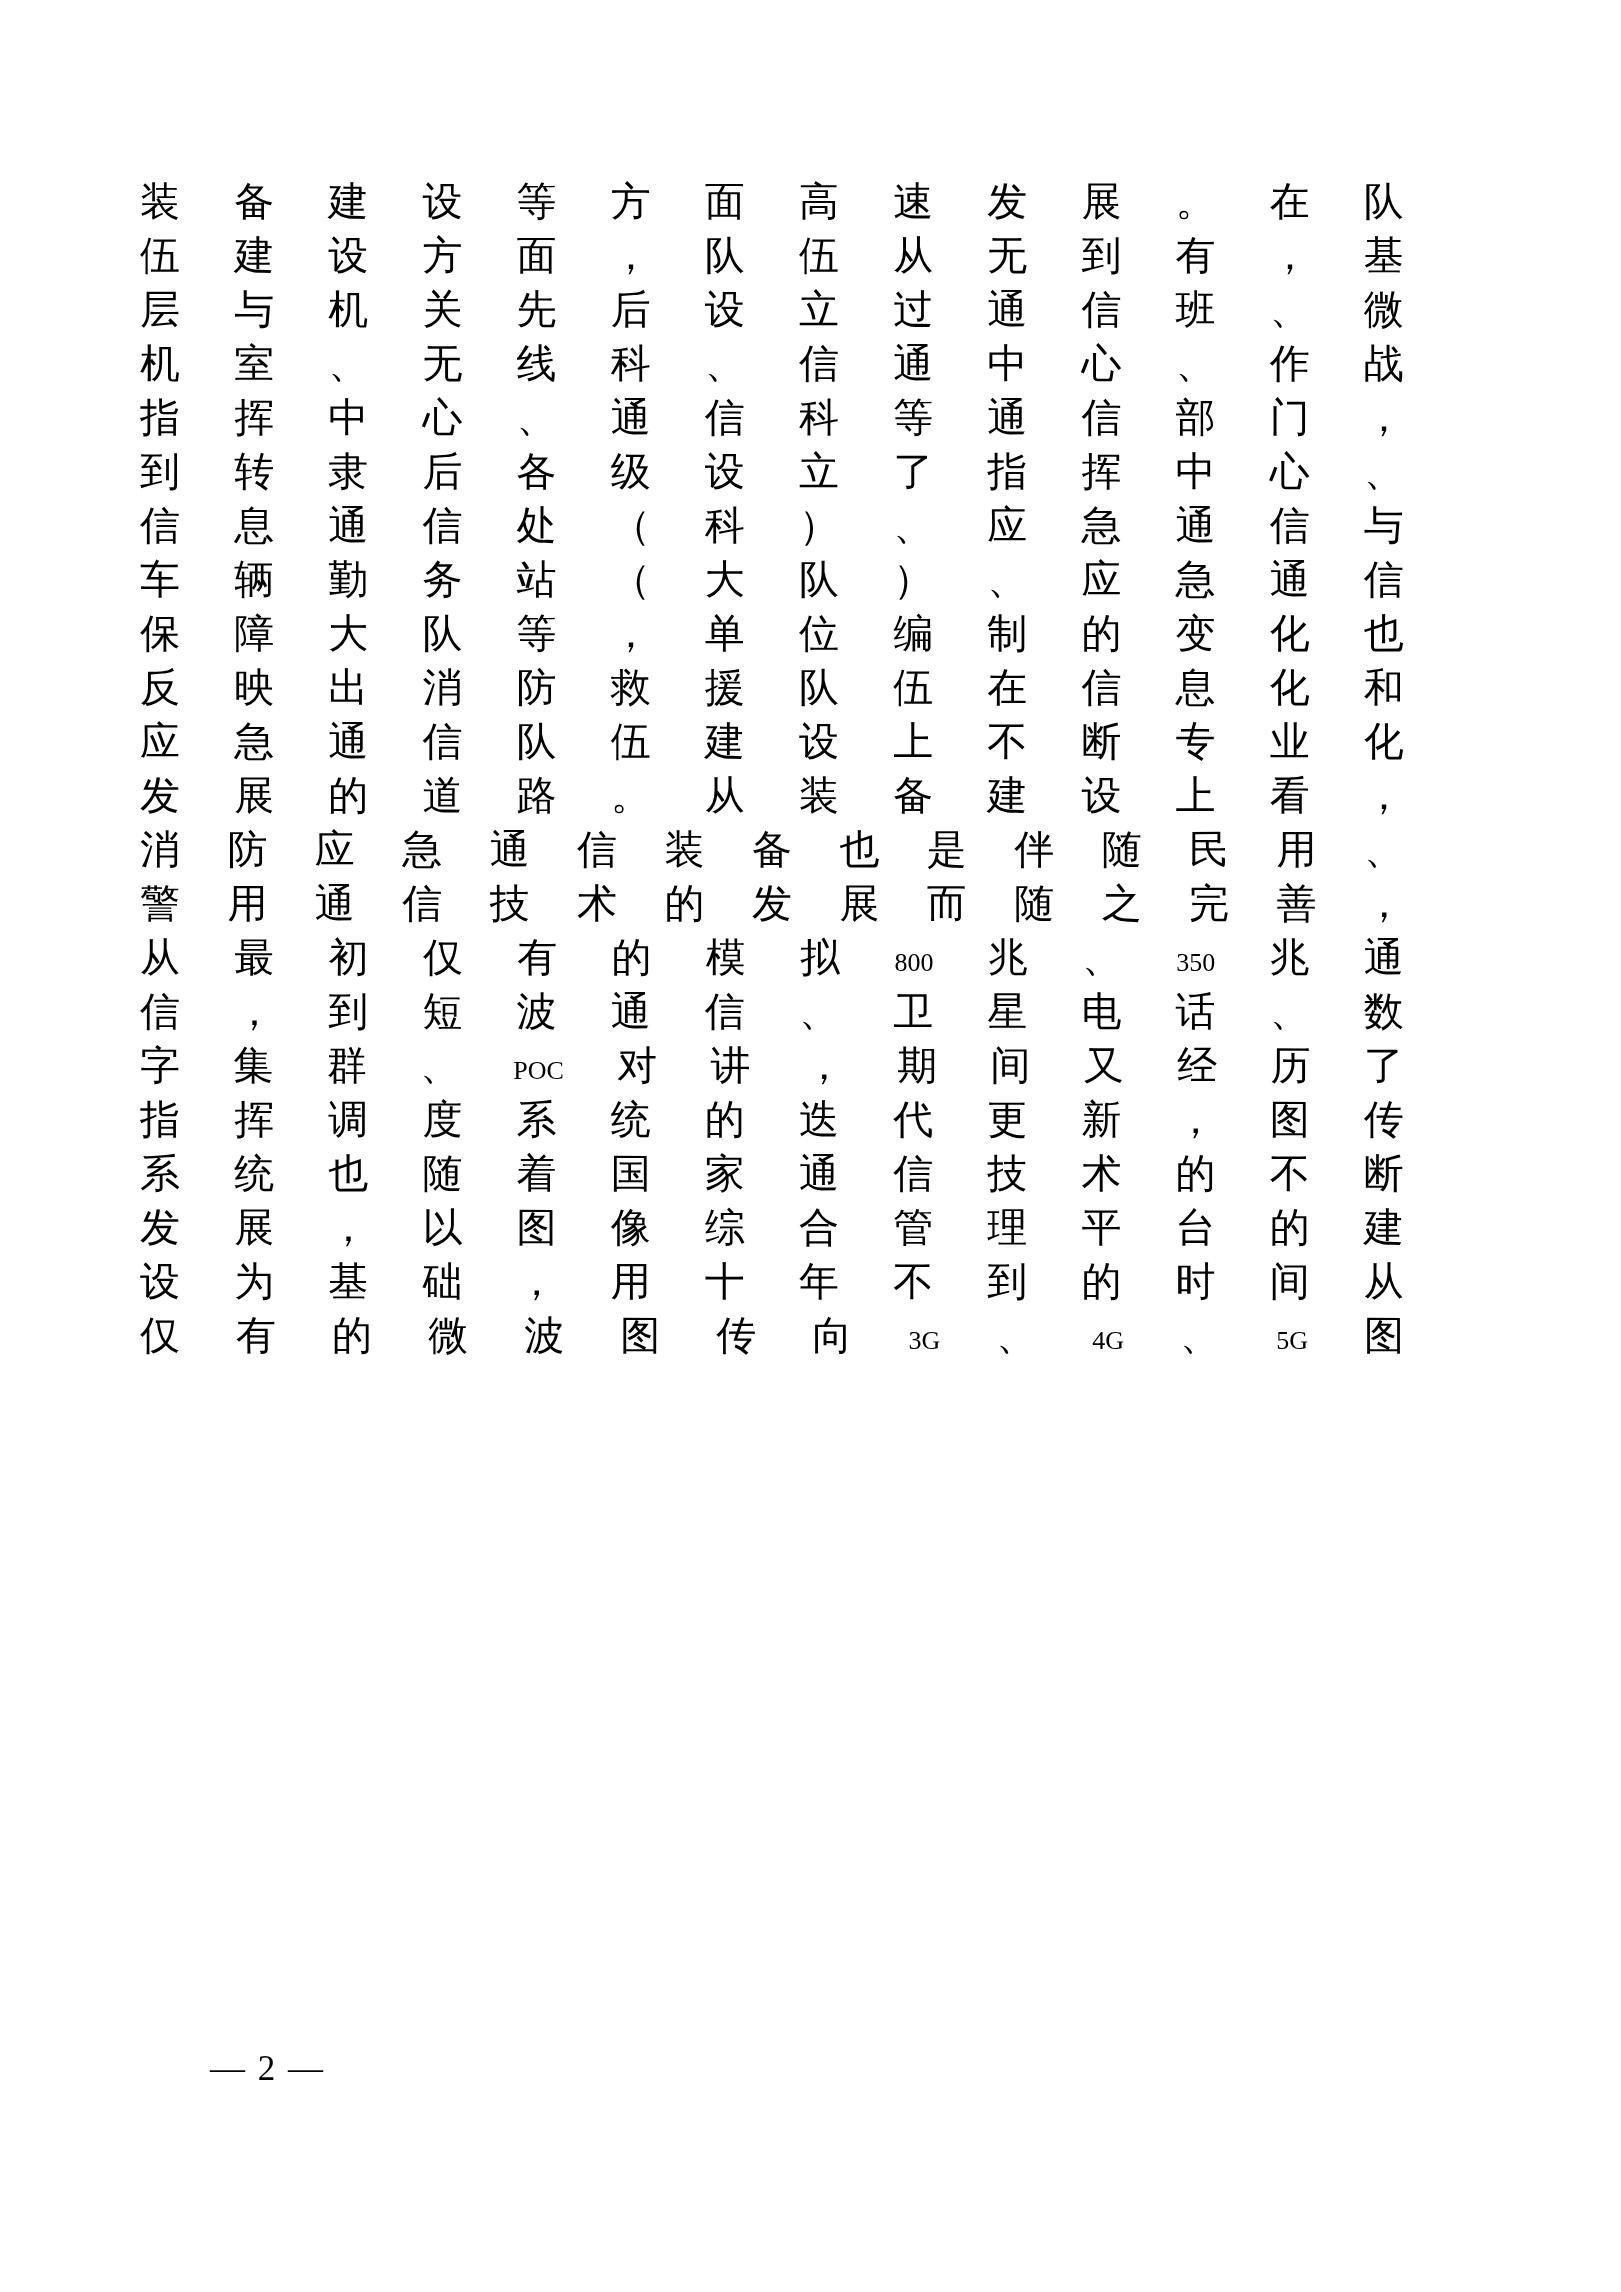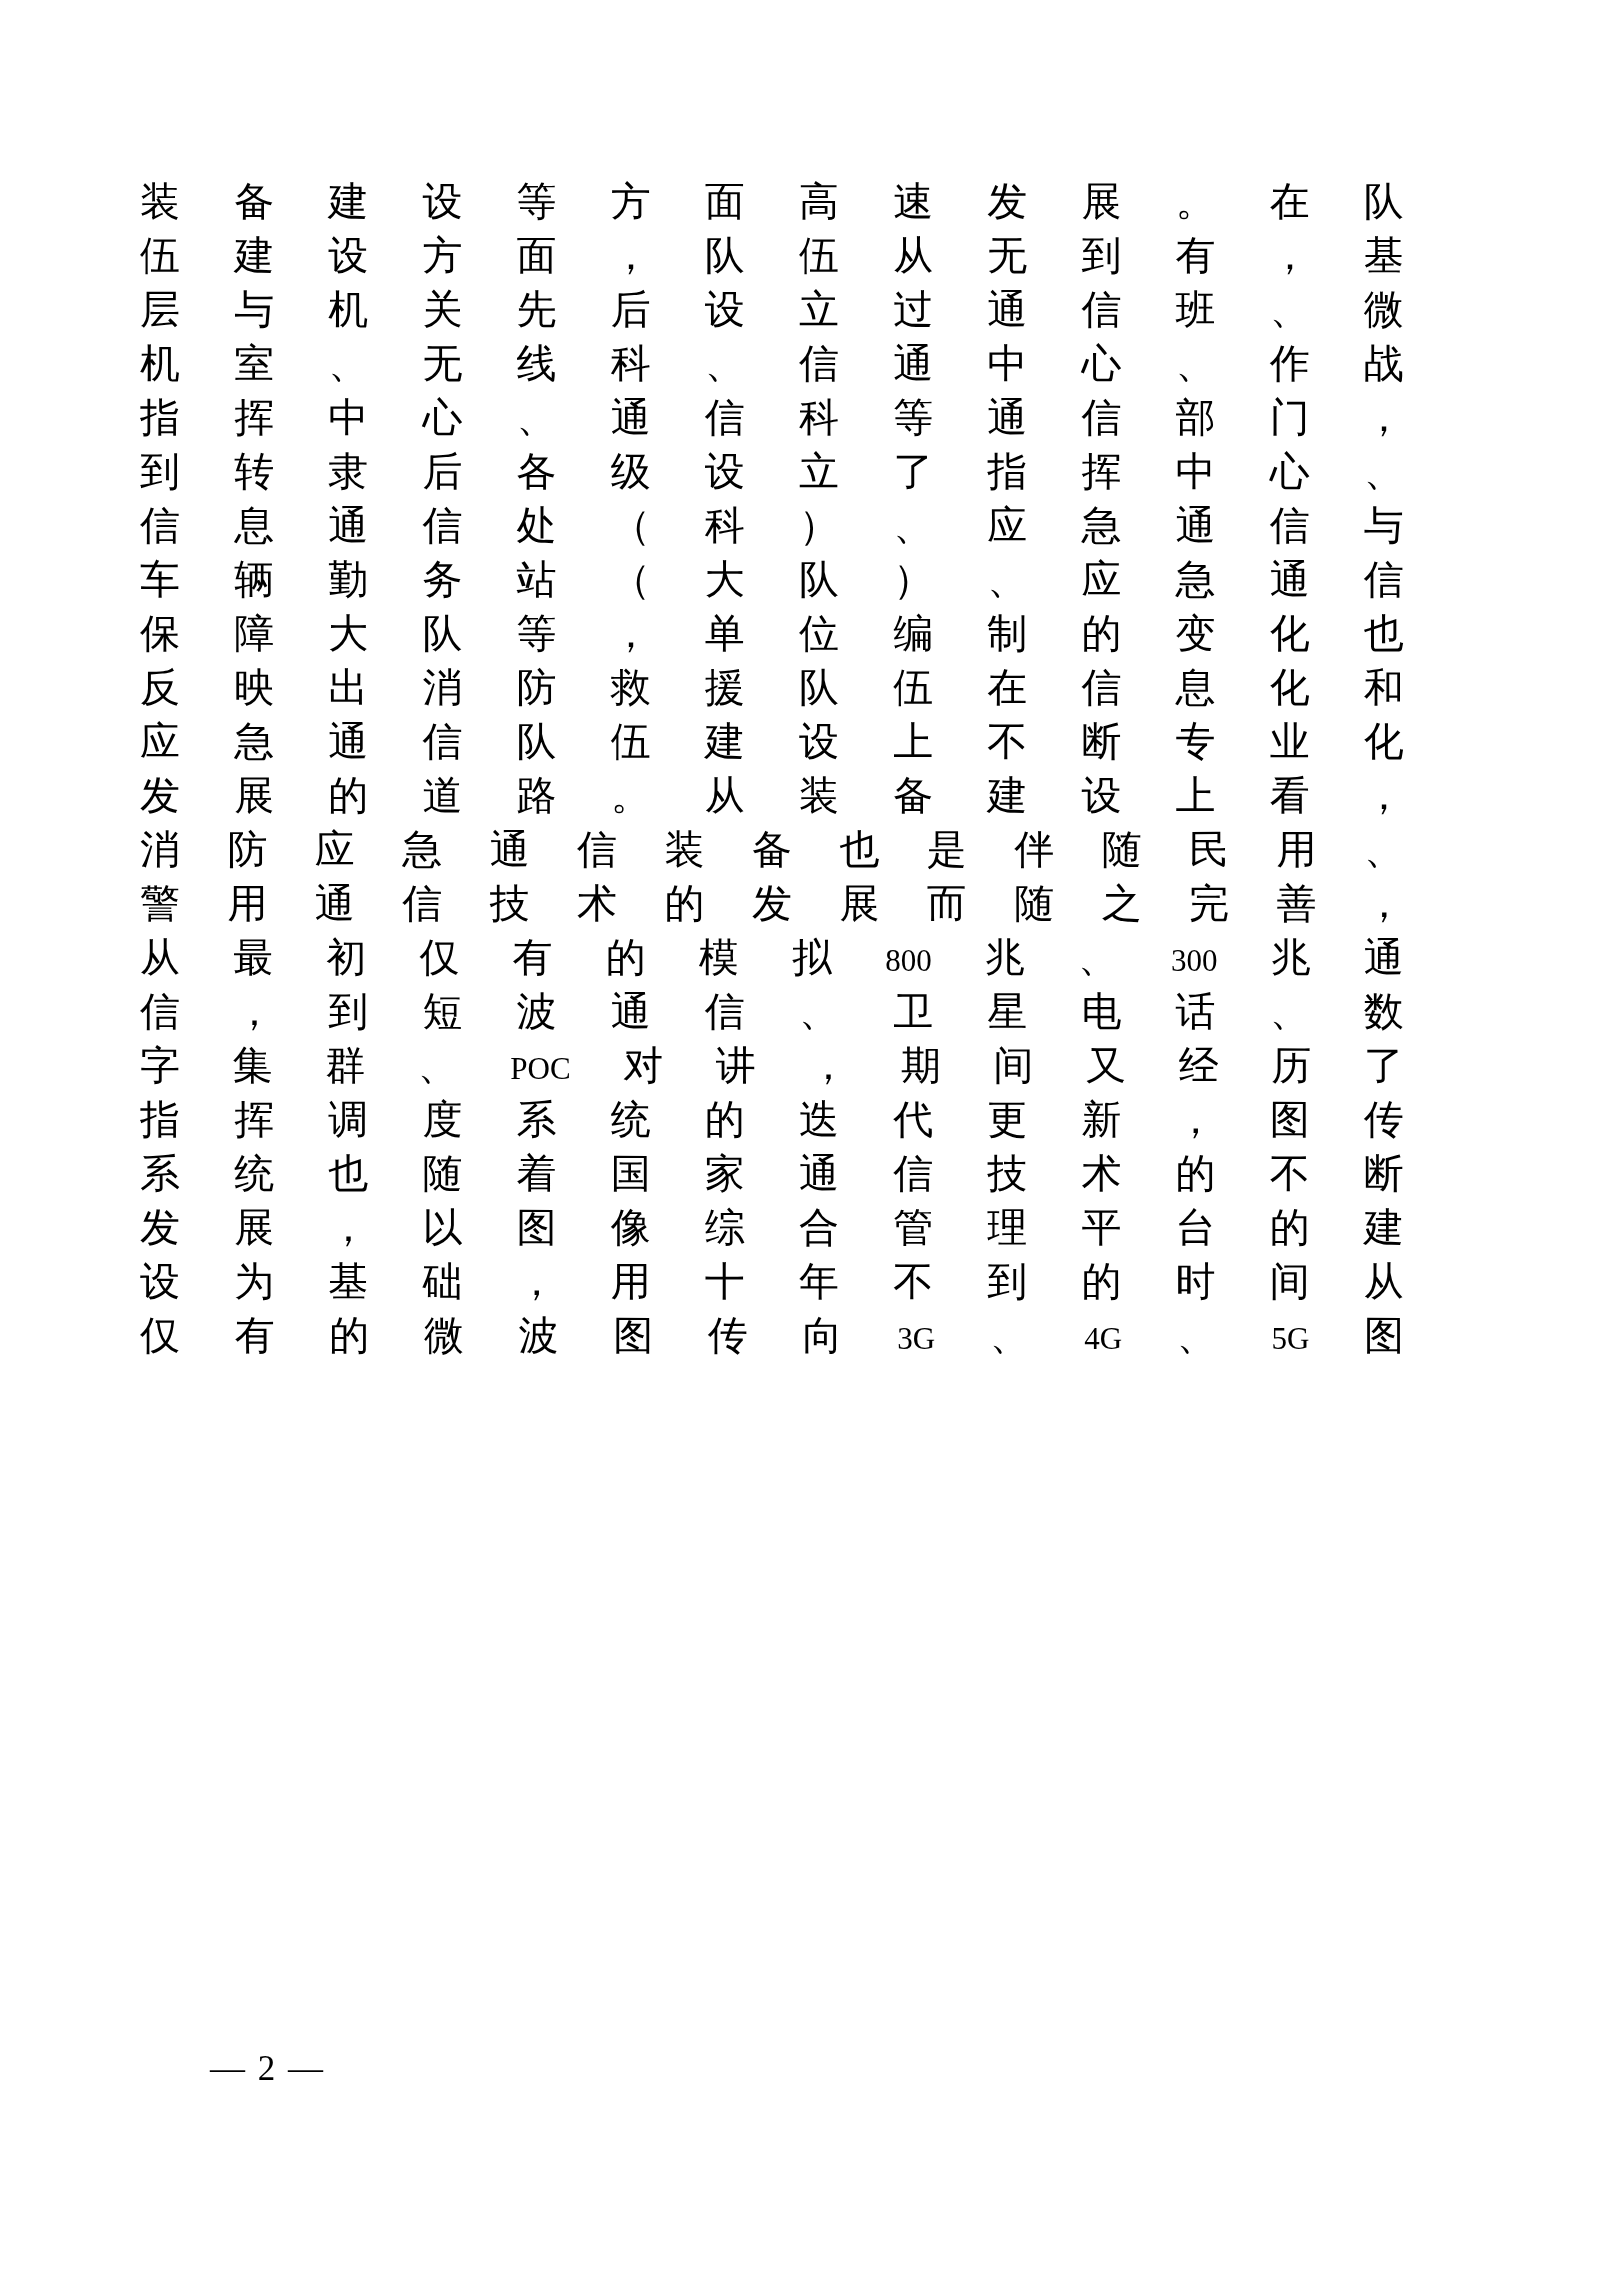--- a/index.html
+++ b/index.html
@@ -42,21 +42,21 @@
     letter-spacing: 0;
   }
   .doc-line > .g {
     display: inline-block;
     text-align: center;
     font-size: 40px;
   }
   
   .doc-line > .g.latin {
     font-family: "Liberation Serif", "DejaVu Serif", serif;
-    font-size: 31px;
+    font-size: 26px;
   }
   .page-number {
     position: absolute;
     left: 140px;
     top: 2049px;
     width: 255px;
     text-align: center;
     color: #000000;
     font-family: "Liberation Serif", "DejaVu Serif", serif;
     font-size: 35px;
@@ -77,21 +77,21 @@
       <div class="doc-line"><span class="g">指</span><span class="g">挥</span><span class="g">中</span><span class="g">心</span><span class="g">、</span><span class="g">通</span><span class="g">信</span><span class="g">科</span><span class="g">等</span><span class="g">通</span><span class="g">信</span><span class="g">部</span><span class="g">门</span><span class="g">，</span></div>
       <div class="doc-line"><span class="g">到</span><span class="g">转</span><span class="g">隶</span><span class="g">后</span><span class="g">各</span><span class="g">级</span><span class="g">设</span><span class="g">立</span><span class="g">了</span><span class="g">指</span><span class="g">挥</span><span class="g">中</span><span class="g">心</span><span class="g">、</span></div>
       <div class="doc-line"><span class="g">信</span><span class="g">息</span><span class="g">通</span><span class="g">信</span><span class="g">处</span><span class="g">（</span><span class="g">科</span><span class="g">）</span><span class="g">、</span><span class="g">应</span><span class="g">急</span><span class="g">通</span><span class="g">信</span><span class="g">与</span></div>
       <div class="doc-line"><span class="g">车</span><span class="g">辆</span><span class="g">勤</span><span class="g">务</span><span class="g">站</span><span class="g">（</span><span class="g">大</span><span class="g">队</span><span class="g">）</span><span class="g">、</span><span class="g">应</span><span class="g">急</span><span class="g">通</span><span class="g">信</span></div>
       <div class="doc-line"><span class="g">保</span><span class="g">障</span><span class="g">大</span><span class="g">队</span><span class="g">等</span><span class="g">，</span><span class="g">单</span><span class="g">位</span><span class="g">编</span><span class="g">制</span><span class="g">的</span><span class="g">变</span><span class="g">化</span><span class="g">也</span></div>
       <div class="doc-line"><span class="g">反</span><span class="g">映</span><span class="g">出</span><span class="g">消</span><span class="g">防</span><span class="g">救</span><span class="g">援</span><span class="g">队</span><span class="g">伍</span><span class="g">在</span><span class="g">信</span><span class="g">息</span><span class="g">化</span><span class="g">和</span></div>
       <div class="doc-line"><span class="g">应</span><span class="g">急</span><span class="g">通</span><span class="g">信</span><span class="g">队</span><span class="g">伍</span><span class="g">建</span><span class="g">设</span><span class="g">上</span><span class="g">不</span><span class="g">断</span><span class="g">专</span><span class="g">业</span><span class="g">化</span></div>
       <div class="doc-line"><span class="g">发</span><span class="g">展</span><span class="g">的</span><span class="g">道</span><span class="g">路</span><span class="g">。</span><span class="g">从</span><span class="g">装</span><span class="g">备</span><span class="g">建</span><span class="g">设</span><span class="g">上</span><span class="g">看</span><span class="g">，</span></div>
       <div class="doc-line"><span class="g">消</span><span class="g">防</span><span class="g">应</span><span class="g">急</span><span class="g">通</span><span class="g">信</span><span class="g">装</span><span class="g">备</span><span class="g">也</span><span class="g">是</span><span class="g">伴</span><span class="g">随</span><span class="g">民</span><span class="g">用</span><span class="g">、</span></div>
       <div class="doc-line"><span class="g">警</span><span class="g">用</span><span class="g">通</span><span class="g">信</span><span class="g">技</span><span class="g">术</span><span class="g">的</span><span class="g">发</span><span class="g">展</span><span class="g">而</span><span class="g">随</span><span class="g">之</span><span class="g">完</span><span class="g">善</span><span class="g">，</span></div>
-      <div class="doc-line"><span class="g">从</span><span class="g">最</span><span class="g">初</span><span class="g">仅</span><span class="g">有</span><span class="g">的</span><span class="g">模</span><span class="g">拟</span><span class="g latin">800</span><span class="g">兆</span><span class="g">、</span><span class="g latin">300</span><span class="g">兆</span><span class="g">通</span></div>
+      <div class="doc-line"><span class="g">从</span><span class="g">最</span><span class="g">初</span><span class="g">仅</span><span class="g">有</span><span class="g">的</span><span class="g">模</span><span class="g">拟</span><span class="g latin">800</span><span class="g">兆</span><span class="g">、</span><span class="g latin">350</span><span class="g">兆</span><span class="g">通</span></div>
       <div class="doc-line"><span class="g">信</span><span class="g">，</span><span class="g">到</span><span class="g">短</span><span class="g">波</span><span class="g">通</span><span class="g">信</span><span class="g">、</span><span class="g">卫</span><span class="g">星</span><span class="g">电</span><span class="g">话</span><span class="g">、</span><span class="g">数</span></div>
       <div class="doc-line"><span class="g">字</span><span class="g">集</span><span class="g">群</span><span class="g">、</span><span class="g latin">POC</span><span class="g">对</span><span class="g">讲</span><span class="g">，</span><span class="g">期</span><span class="g">间</span><span class="g">又</span><span class="g">经</span><span class="g">历</span><span class="g">了</span></div>
       <div class="doc-line"><span class="g">指</span><span class="g">挥</span><span class="g">调</span><span class="g">度</span><span class="g">系</span><span class="g">统</span><span class="g">的</span><span class="g">迭</span><span class="g">代</span><span class="g">更</span><span class="g">新</span><span class="g">，</span><span class="g">图</span><span class="g">传</span></div>
       <div class="doc-line"><span class="g">系</span><span class="g">统</span><span class="g">也</span><span class="g">随</span><span class="g">着</span><span class="g">国</span><span class="g">家</span><span class="g">通</span><span class="g">信</span><span class="g">技</span><span class="g">术</span><span class="g">的</span><span class="g">不</span><span class="g">断</span></div>
       <div class="doc-line"><span class="g">发</span><span class="g">展</span><span class="g">，</span><span class="g">以</span><span class="g">图</span><span class="g">像</span><span class="g">综</span><span class="g">合</span><span class="g">管</span><span class="g">理</span><span class="g">平</span><span class="g">台</span><span class="g">的</span><span class="g">建</span></div>
       <div class="doc-line"><span class="g">设</span><span class="g">为</span><span class="g">基</span><span class="g">础</span><span class="g">，</span><span class="g">用</span><span class="g">十</span><span class="g">年</span><span class="g">不</span><span class="g">到</span><span class="g">的</span><span class="g">时</span><span class="g">间</span><span class="g">从</span></div>
       <div class="doc-line"><span class="g">仅</span><span class="g">有</span><span class="g">的</span><span class="g">微</span><span class="g">波</span><span class="g">图</span><span class="g">传</span><span class="g">向</span><span class="g latin">3G</span><span class="g">、</span><span class="g latin">4G</span><span class="g">、</span><span class="g latin">5G</span><span class="g">图</span></div>
     </div>
 
   <div class="page-number">— 2 —</div>

